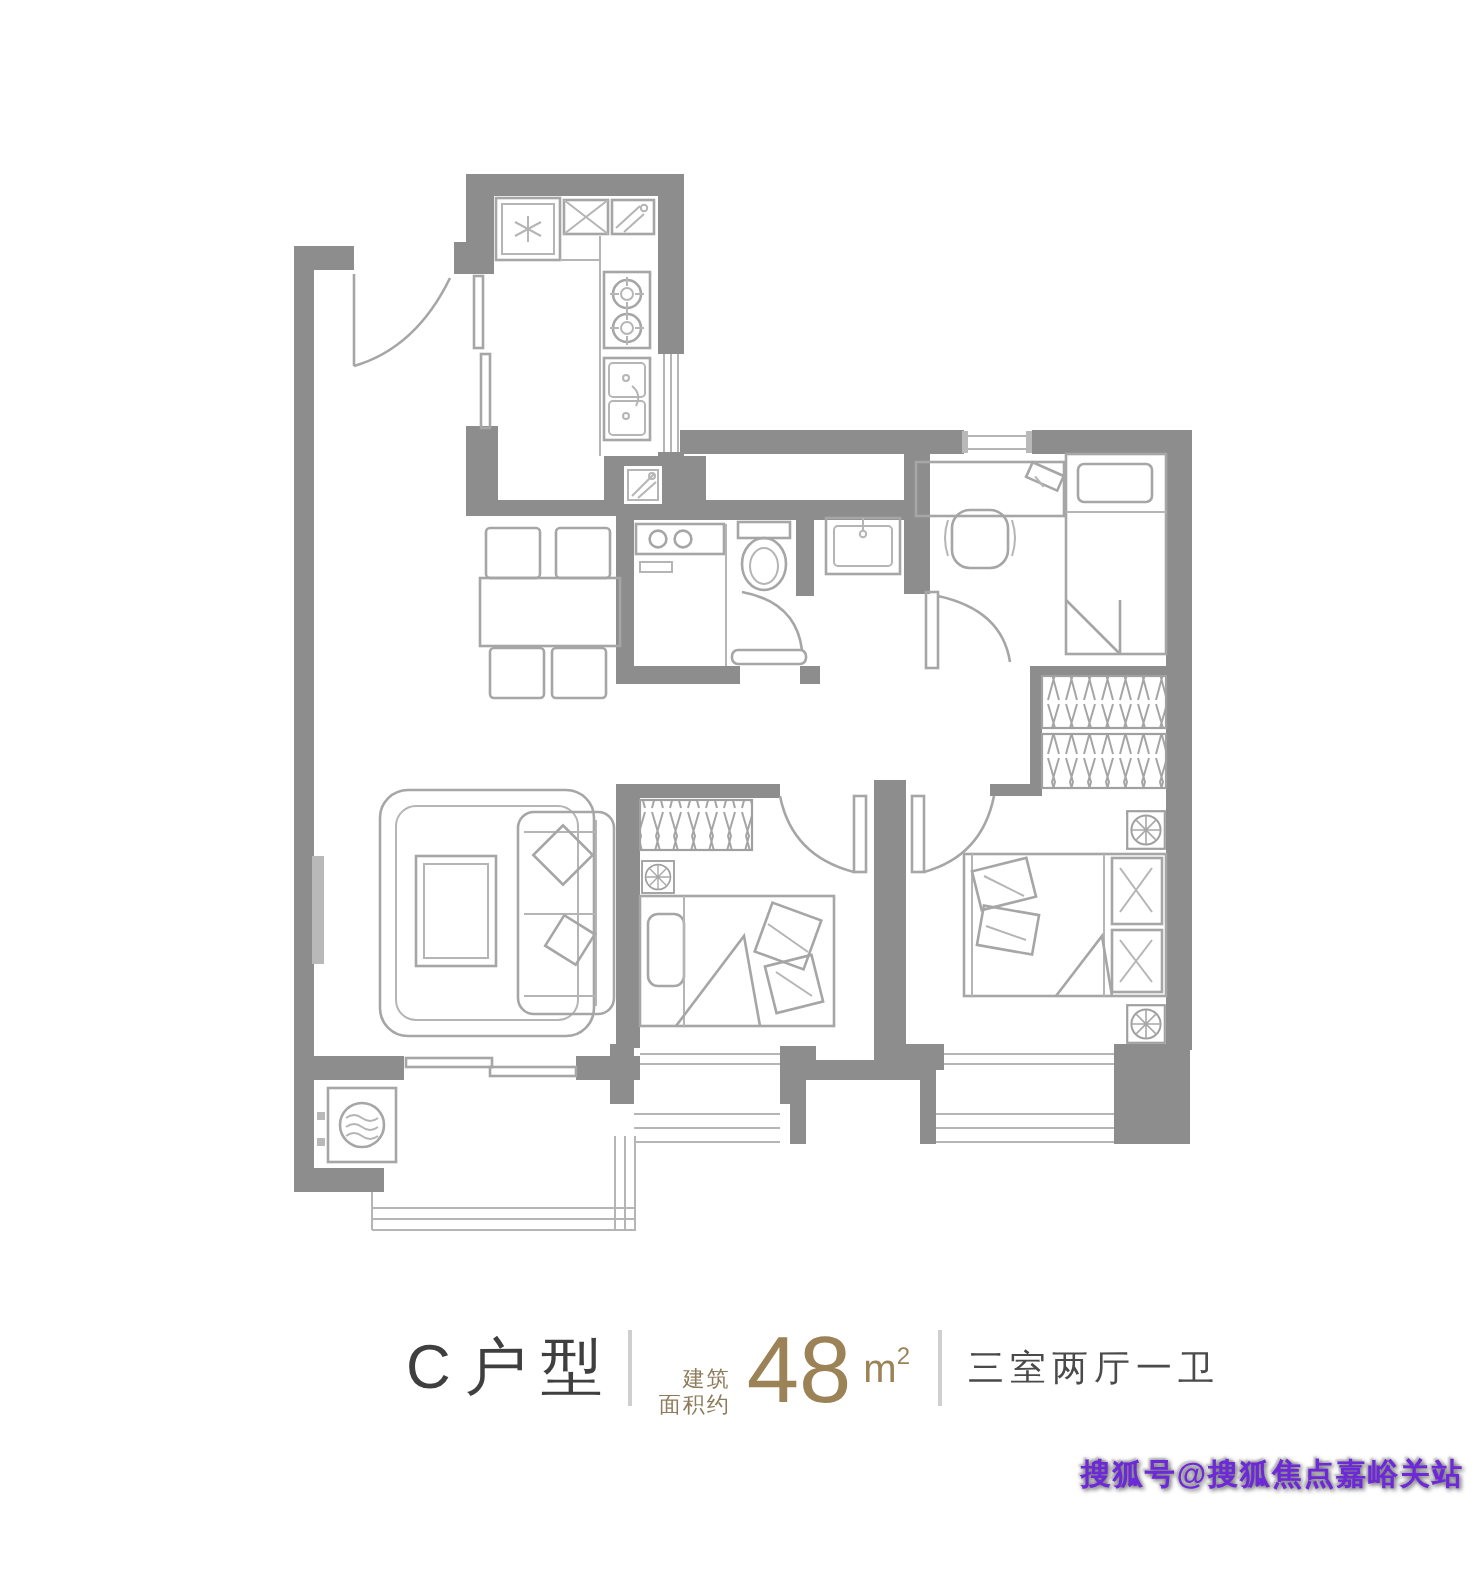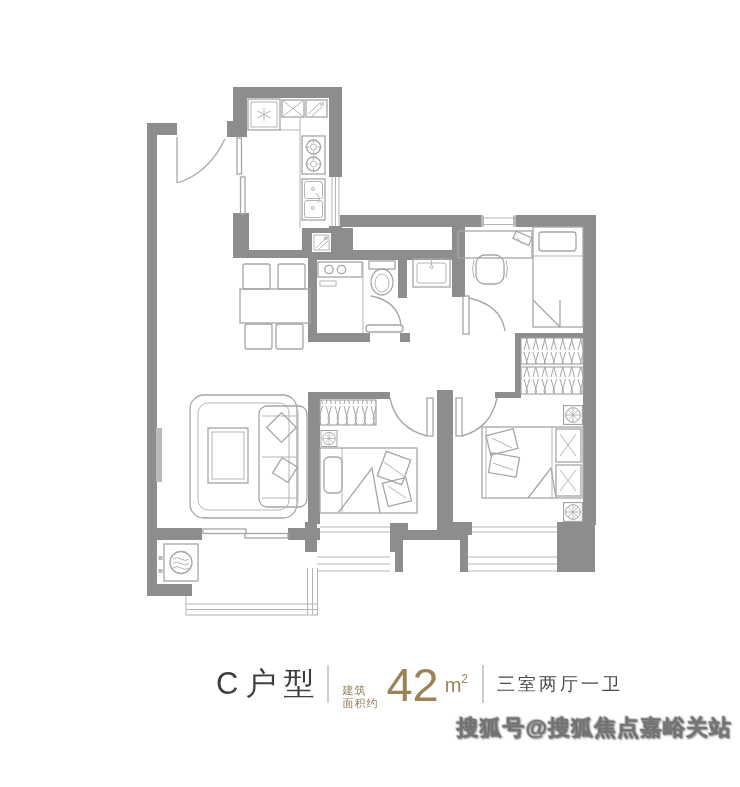--- a/index.html
+++ b/index.html
@@ -7,30 +7,30 @@
     --accent:#9c8357; --text:#3f3f3f; --divider:#cfcfcf;
   }
   html,body{margin:0;padding:0;background:#fff;}
   #stage{position:relative;width:740px;height:787px;background:#fff;overflow:hidden;
          font-family:"Liberation Sans","DejaVu Sans",sans-serif;}
   svg .wall{fill:var(--wall);stroke:none;}
   svg .ln{fill:none;stroke:var(--line);stroke-width:1.3;}
   svg .lt{fill:none;stroke:var(--thin);stroke-width:1;}
   svg .wh{fill:#fff;stroke:none;}
   svg .filllt{fill:#b9b9b9;stroke:none;}
-  .footer{position:absolute;left:216px;top:658px;display:flex;align-items:center;height:52px;}
+  .footer{position:absolute;left:203px;top:658px;display:flex;align-items:center;height:52px;text-align:right;}
   .unit-title{font-size:31px;color:var(--text);letter-spacing:7px;font-weight:500;white-space:nowrap;}
   .vdiv{width:2px;height:38px;background:var(--divider);margin:0 13px 0 6px;}
   .area-label{font-size:11px;line-height:13px;color:#8d7b5c;letter-spacing:1px;white-space:nowrap;margin-top:26px;}
   .area-value{font-size:47px;color:var(--accent);margin-left:8px;line-height:47px;white-space:nowrap;}
   .area-unit{font-size:20px;color:var(--accent);margin-left:6px;}
   .area-sup{font-size:12px;color:var(--accent);vertical-align:9px;}
   .layout-desc{font-size:18px;color:#4a4a4a;letter-spacing:3px;white-space:nowrap;}
-  .watermark{position:absolute;right:8px;top:713px;font-size:22px;font-weight:bold;
-    letter-spacing:1px;color:#737373;
+  .watermark{position:absolute;right:8px;top:728px;font-size:15px;font-weight:bold;
+    letter-spacing:1px;color:#6d28d9;
     text-shadow:0 0 2px rgba(130,130,130,.85),1px 1px 2px rgba(105,105,105,.9),-1px -1px 1px rgba(190,190,190,.8);}
 </style>
 </head>
 <body>
 
 <div id="stage">
 
 <svg width="740" height="787" viewBox="0 0 740 787">
   <defs>
     <pattern id="hang" width="9" height="27" patternUnits="userSpaceOnUse">
@@ -311,21 +311,21 @@
 </svg>
 
 
 <div class="footer">
   <span class="unit-title">C户型</span>
   <span class="vdiv"></span>
   <span class="area-label">
     <span>建筑</span><br>
     <span>面积约</span>
   </span>
-  <span class="area-value">42</span>
+  <span class="area-value">48</span>
   <span class="area-unit"><span>m</span><span class="area-sup">2</span></span>
   <span class="vdiv" style="margin-left:14px"></span>
   <span class="layout-desc">三室两厅一卫</span>
 </div>
 
 
 <div class="watermark">搜狐号@搜狐焦点嘉峪关站</div>
 
 </div>
 

